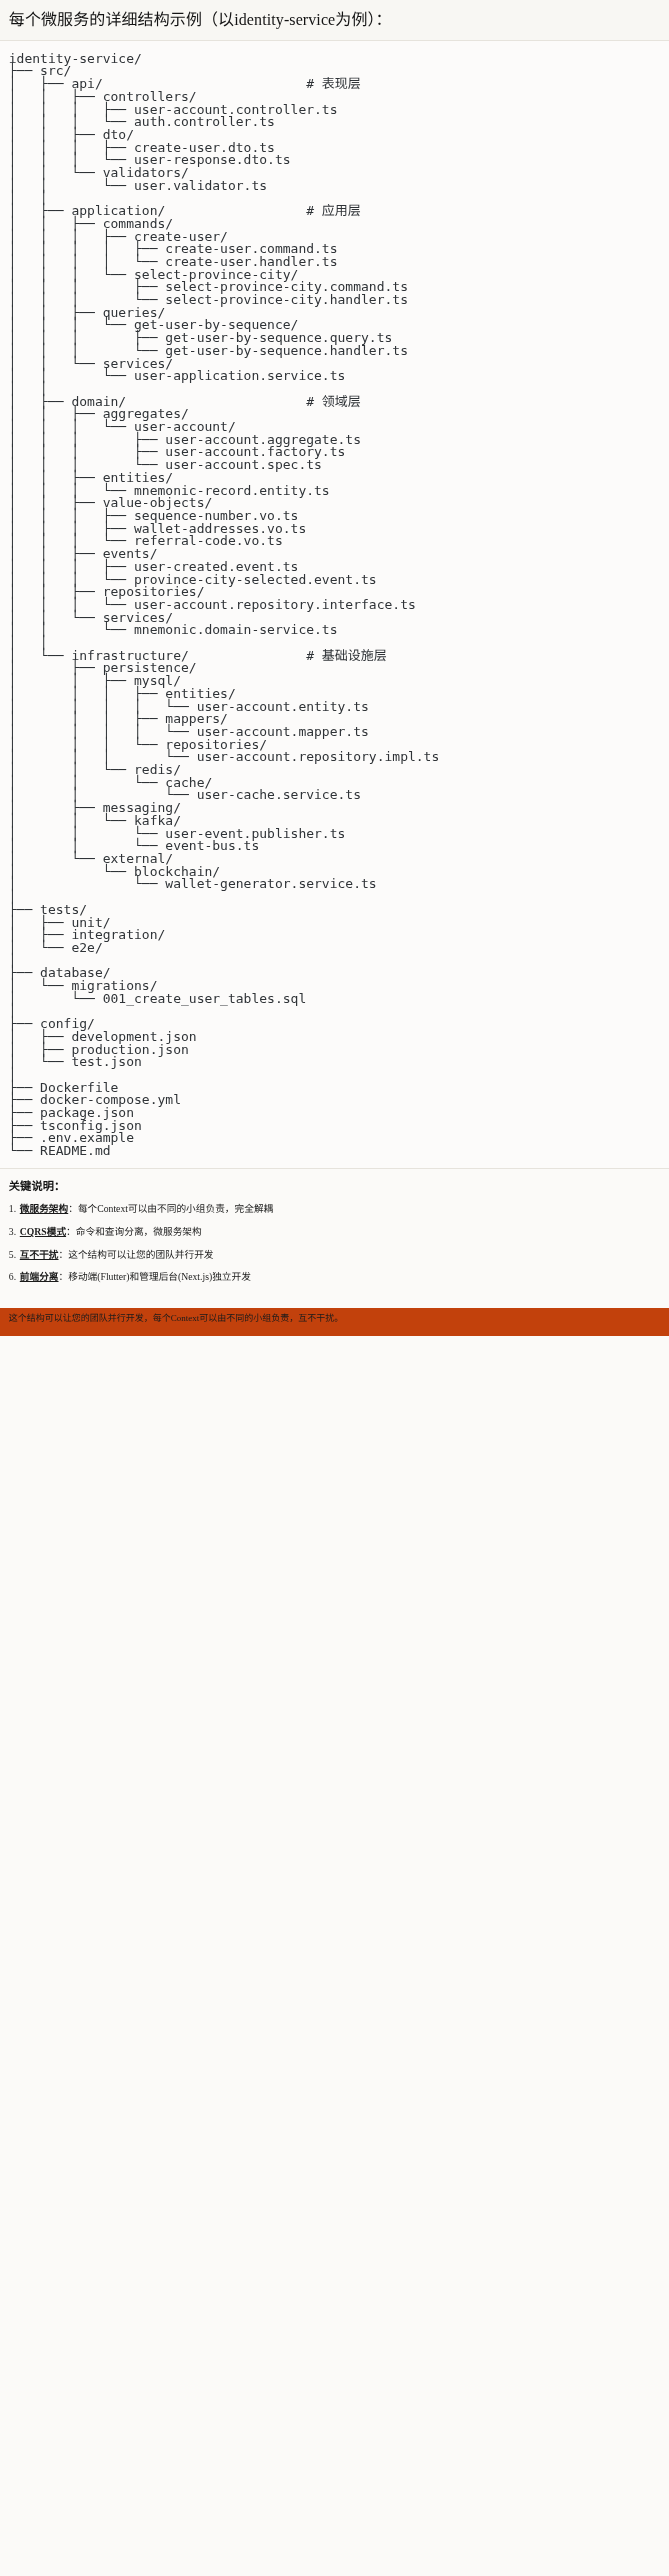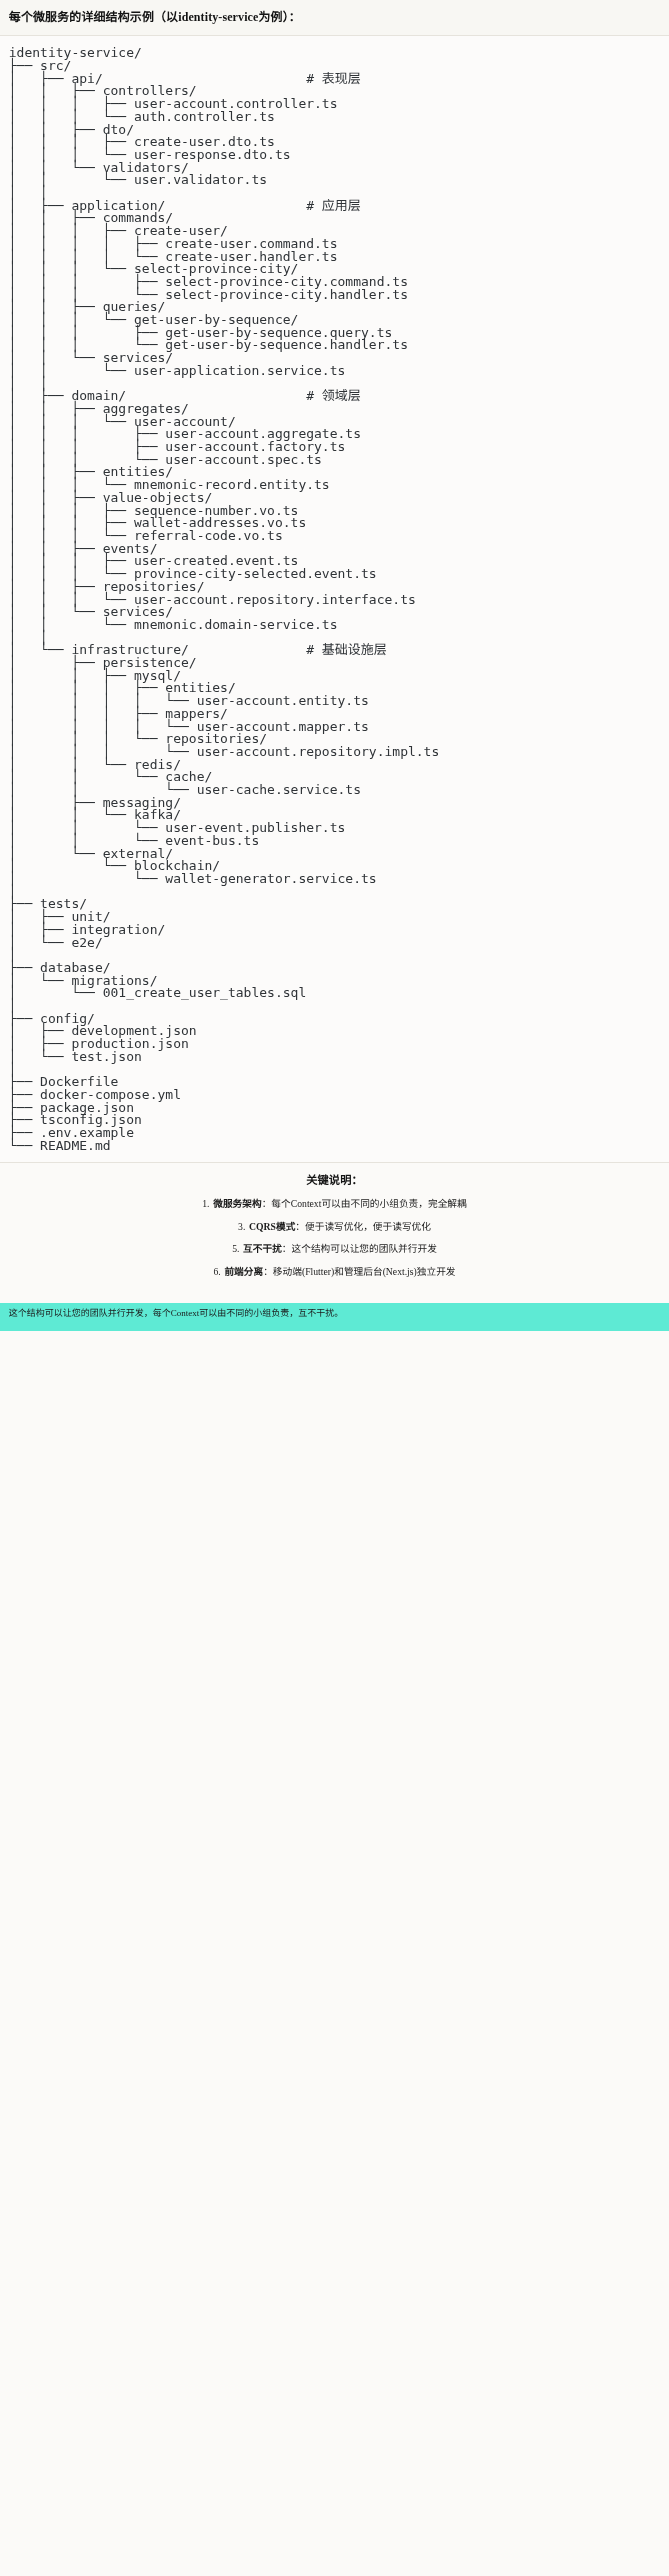--- a/index.html
+++ b/index.html
@@ -18,22 +18,22 @@
 
   
   .doc-header {
     padding: 8.8px 8.8px 10px 8.8px;
     background: #f8f7f3;
     border-bottom: 0.6px solid #e6e3dc;
   }
   .doc-header h1 {
     margin: 0;
     font-family: "Liberation Serif", "DejaVu Serif", serif;
-    font-weight: bold;
-    font-size: 12px;
+    font-weight: normal;
+    font-size: 16px;
     line-height: 1.35;
     letter-spacing: 0.1px;
     color: #141414;
   }
 
   
   .tree-block {
     background: #fcfbfa;
     padding: 11.3px 8.8px 10px 8.8px;
     border-bottom: 0.6px solid #e6e3dc;
@@ -46,21 +46,20 @@
     color: #2f3337;
     white-space: pre;
     tab-size: 4;
     letter-spacing: 0px;
   }
 
   
   .notes {
     padding: 10px 8.8px 6.3px 8.8px;
     background: #fbfaf8;
-    text-align: center;
   }
   .notes h2 {
     margin: 0 0 8.8px 0;
     font-family: "Liberation Serif", "DejaVu Serif", serif;
     font-weight: bold;
     font-size: 11.3px;
     line-height: 1.3;
     color: #141414;
   }
   ol.note-list {
@@ -74,31 +73,32 @@
     font-size: 9.7px;
     line-height: 1.5;
     margin: 0 0 8.1px 0;
     color: #1b1b1b;
   }
   ol.note-list li .num {
     margin-right: 1.3px;
   }
   ol.note-list li .term {
     font-weight: bold;
+    text-decoration: underline;
   }
   ol.note-list li .sep { }
   ol.note-list li .desc { }
 
   .closing {
     font-family: "Liberation Serif", "DejaVu Serif", serif;
     font-size: 9px;
     line-height: 1.55;
     color: #1b1b1b;
     padding: 3.8px 8.8px 10px 8.8px;
-    background: #5eead4;
+    background: #c2410c;
   }
 </style>
 </head>
 <body>
 
 <header class="doc-header">
   <h1>每个微服务的详细结构示例（以identity-service为例）：</h1>
 </header>
 
 <section class="tree-block">
@@ -193,21 +193,21 @@
 
 <section class="notes">
   <h2>关键说明：</h2>
   <ol class="note-list">
     <li>
       <span class="num">1.</span>
       <span class="term">微服务架构</span><span class="sep">：</span><span class="desc">每个Context可以由不同的小组负责，完全解耦</span>
     </li>
     <li>
       <span class="num">3.</span>
-      <span class="term">CQRS模式</span><span class="sep">：</span><span class="desc">便于读写优化，便于读写优化</span>
+      <span class="term">CQRS模式</span><span class="sep">：</span><span class="desc">命令和查询分离，微服务架构</span>
     </li>
     <li>
       <span class="num">5.</span>
       <span class="term">互不干扰</span><span class="sep">：</span><span class="desc">这个结构可以让您的团队并行开发</span>
     </li>
     <li>
       <span class="num">6.</span>
       <span class="term">前端分离</span><span class="sep">：</span><span class="desc">移动端(Flutter)和管理后台(Next.js)独立开发</span>
     </li>
   </ol>

